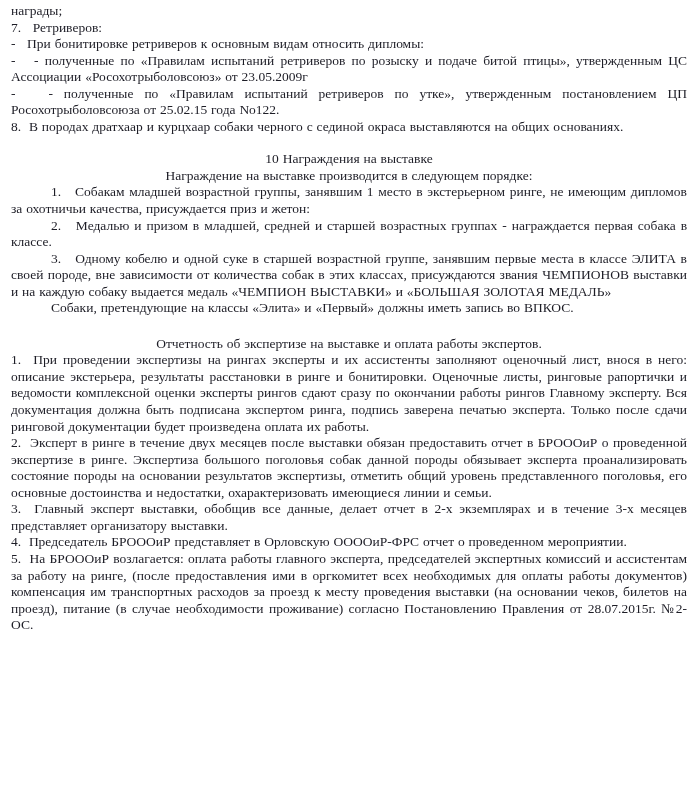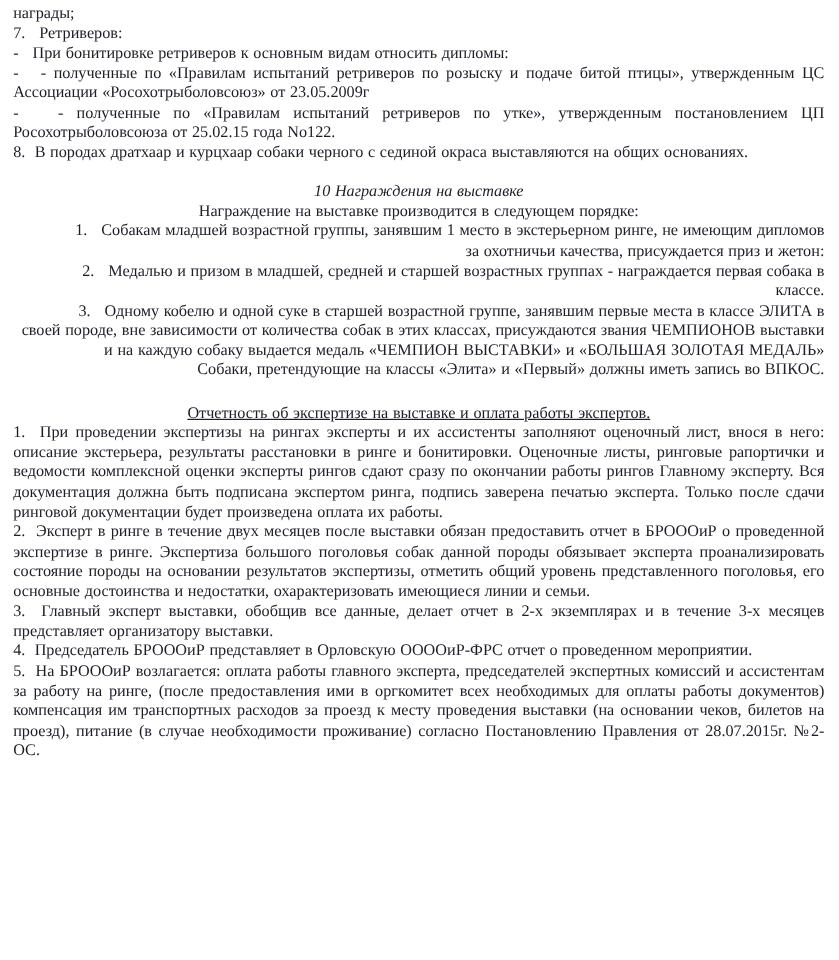--- a/index.html
+++ b/index.html
@@ -18,23 +18,23 @@
     box-sizing: border-box;
     padding: 3px 12px 0 11px;
   }
   .doc p {
     margin: 0;
     padding: 0;
     word-spacing: 0.5px;
   }
   .j   { text-align: justify; }
   .c   { text-align: center; }
-  .ind { text-indent: 40px; text-align: right; }
-  .gap { margin-top: 16px !important; font-style: italic; }
-  .gap2{ margin-top: 19px !important; text-decoration: underline; }
+  .ind { text-indent: 40px; }
+  .gap { margin-top: 16px !important; }
+  .gap2{ margin-top: 19px !important; }
 </style>
 </head>
 <body>
 
 <div class="doc">
   <p class="j">награды;</p>
   <p class="j">7.&nbsp;&nbsp; Ретриверов:</p>
   <p class="j">-&nbsp;&nbsp; При бонитировке ретриверов к основным видам относить дипломы:</p>
   <p class="j">-&nbsp;&nbsp; - полученные по «Правилам испытаний ретриверов по розыску и подаче битой птицы», утвержденным ЦС Ассоциации «Росохотрыболовсоюз» от 23.05.2009г</p>
   <p class="j">-&nbsp;&nbsp; - полученные по «Правилам испытаний ретриверов по утке», утвержденным постановлением ЦП Росохотрыболовсоюза от 25.02.15 года No122.</p>

